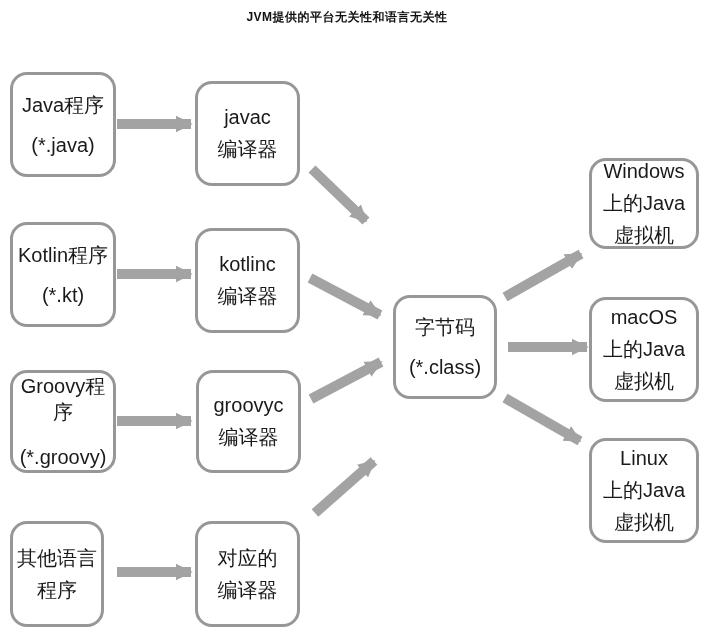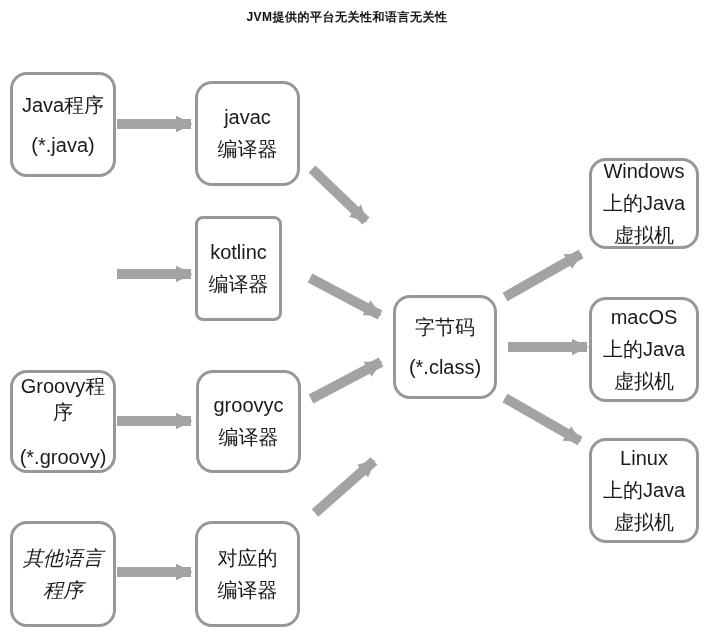--- a/index.html
+++ b/index.html
@@ -42,24 +42,24 @@
     font-size:20px;
     line-height:1.3;
     text-align:center;
   }
   .gap-lg{gap:14px;}
   .gap-sm{gap:3px;line-height:1.45;}
   
   .n-java   {left:10px;  top:72px;  width:106px; height:105px;}
   .n-kotlin {left:10px;  top:222px; width:106px; height:105px;}
   .n-groovy {left:10px;  top:370px; width:106px; height:103px;justify-content:space-between;}
-  .n-other  {left:10px;  top:521px; width:106px; height:106px;font-style:italic;}
+  .n-other  {left:10px;  top:521px; width:94px; height:106px;}
   
   .n-javac  {left:195px; top:72px;  width:105px; height:105px;margin-top:9px;}
-  .n-kotlinc{left:195px; top:216px; width:87px; height:105px;border-radius:8px;}
+  .n-kotlinc{left:195px; top:228px; width:105px; height:105px;}
   .n-groovyc{left:196px; top:370px; width:105px; height:103px;}
   .n-othc   {left:195px; top:521px; width:105px; height:106px;}
   
   .n-byte   {left:393px; top:295px; width:104px; height:104px;}
   
   .n-win    {left:589px; top:158px; width:110px; height:91px;}
   .n-mac    {left:589px; top:297px; width:110px; height:105px;}
   .n-linux  {left:589px; top:438px; width:110px; height:105px;}
 </style>
 </head>
@@ -87,20 +87,24 @@
     <line x1="315" y1="513" x2="374" y2="461" marker-end="url(#ah)"></line>
 
     <line x1="505" y1="297" x2="581" y2="254" marker-end="url(#ah)"></line>
     <line x1="508" y1="347" x2="587" y2="347" marker-end="url(#ah)"></line>
     <line x1="505" y1="398" x2="580" y2="441" marker-end="url(#ah)"></line>
   </svg>
 
   <div class="node n-java gap-lg">
     <span>Java程序</span>
     <span>(*.java)</span>
+  </div>
+  <div class="node n-kotlin gap-lg">
+    <span>Kotlin程序</span>
+    <span>(*.kt)</span>
   </div>
   <div class="node n-groovy gap-lg">
     <span>Groovy程序</span>
     <span>(*.groovy)</span>
   </div>
   <div class="node n-other gap-sm">
     <span>其他语言</span>
     <span>程序</span>
   </div>
 

